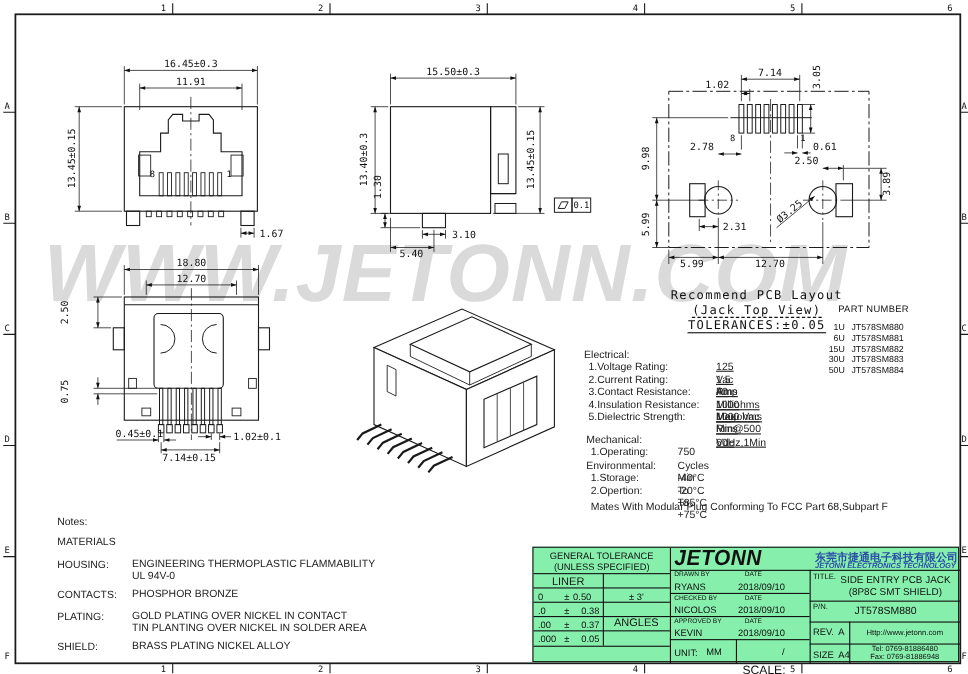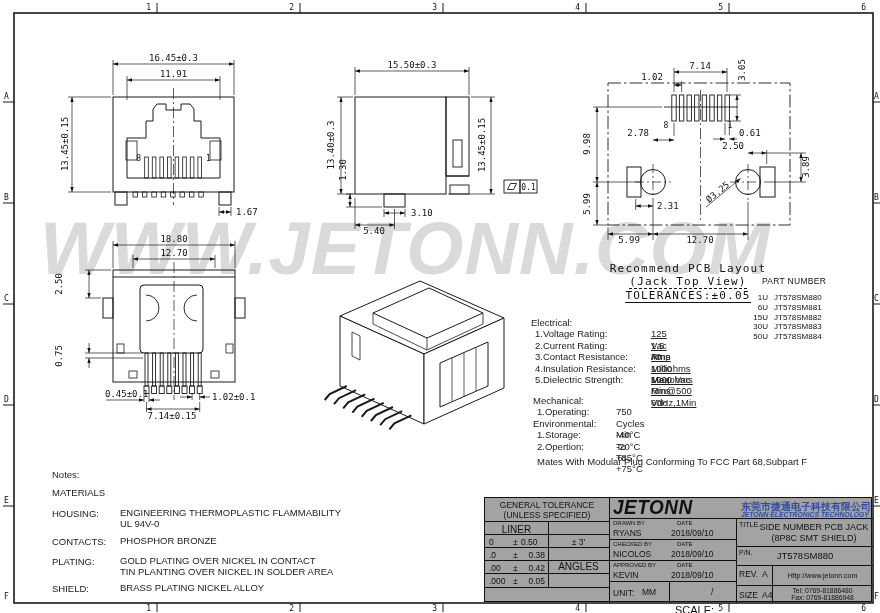--- a/index.html
+++ b/index.html
@@ -31,21 +31,21 @@
   .spec-rows .r{position:relative;padding-left:4px;}
   .val-e{position:absolute;left:120px;top:0;text-decoration:underline;}
   .val-m{position:absolute;left:83px;top:0;}
   .mates{left:537px;top:456px;font-size:9.5px;color:#222;}
   
   .notes{left:50px;top:469px;width:420px;font-size:9.5px;color:#222;}
   .notes .nrow{position:absolute;left:0;}
   .notes .nlabel{position:absolute;left:2px;top:0;}
   .notes .nval{position:absolute;left:70px;top:0;width:330px;line-height:10.5px;}
   
-  .tblock{left:484px;top:497px;width:388px;height:105px;border:1.5px solid #111;box-sizing:border-box;background:#a3a3a3;}
+  .tblock{left:484px;top:497px;width:388px;height:105px;border:1.5px solid #111;box-sizing:border-box;background:#86efac;}
   .tb-line{position:absolute;background:#111;}
   .tb{position:absolute;white-space:nowrap;}
   .c-blue{color:#2b4da8;}
   .logo{font-style:italic;font-weight:bold;font-size:19px;letter-spacing:.5px;
         font-family:"Liberation Sans",sans-serif;transform:scaleY(1.05);}
 </style>
 </head>
 <body>
 
 <div class="sheet">
@@ -434,21 +434,21 @@
     <div class="tb" style="left:63px;top:38.5px;width:61px;text-align:center;font-size:8.5px;">± 3'</div>
 
     <div class="tb" style="left:4px;top:38.5px;font-size:8.5px;">0</div>
     <div class="tb" style="left:28px;top:38.5px;font-size:8.5px;">±</div>
     <div class="tb" style="left:36px;top:38.5px;width:24px;text-align:left;font-size:8.5px;">0.50</div>
     <div class="tb" style="left:4px;top:51.5px;font-size:8.5px;">.0</div>
     <div class="tb" style="left:28px;top:51.5px;font-size:8.5px;">±</div>
     <div class="tb" style="left:36px;top:51.5px;width:24px;text-align:right;font-size:8.5px;">0.38</div>
     <div class="tb" style="left:4px;top:64.5px;font-size:8.5px;">.00</div>
     <div class="tb" style="left:28px;top:64.5px;font-size:8.5px;">±</div>
-    <div class="tb" style="left:36px;top:64.5px;width:24px;text-align:right;font-size:8.5px;">0.42</div>
+    <div class="tb" style="left:36px;top:64.5px;width:24px;text-align:right;font-size:8.5px;">0.37</div>
     <div class="tb" style="left:4px;top:77.5px;font-size:8.5px;">.000</div>
     <div class="tb" style="left:28px;top:77.5px;font-size:8.5px;">±</div>
     <div class="tb" style="left:36px;top:77.5px;width:24px;text-align:right;font-size:8.5px;">0.05</div>
 
     <div class="tb logo" style="left:128px;top:-1px;">JETONN</div>
     <div class="tb c-blue" style="left:256px;top:2px;font-size:10px;font-weight:bold;">东莞市捷通电子科技有限公司</div>
     <div class="tb c-blue" style="left:256px;top:12.5px;font-size:6.8px;font-weight:bold;font-style:italic;">JETONN ELECTRONICS TECHNOLOGY</div>
 
     <div class="tb" style="left:128px;top:22px;font-size:6px;">DRAWN BY</div>
     <div class="tb" style="left:128px;top:29.5px;font-size:8.5px;">RYANS</div>
@@ -462,21 +462,21 @@
     <div class="tb" style="left:128px;top:71.5px;font-size:8.5px;">KEVIN</div>
     <div class="tb" style="left:192px;top:64px;font-size:6px;">DATE</div>
     <div class="tb" style="left:186px;top:71.5px;font-size:8.5px;">2018/09/10</div>
 
     <div class="tb" style="left:128px;top:90px;font-size:8.5px;">UNIT:</div>
     <div class="tb" style="left:157px;top:89px;font-size:8.5px;">MM</div>
     <div class="tb" style="left:190px;top:106px;font-size:11px;">SCALE:</div>
     <div class="tb" style="left:226px;top:89px;font-size:8.5px;">/</div>
 
     <div class="tb" style="left:254px;top:23px;font-size:7px;">TITLE.</div>
-    <div class="tb" style="left:270px;top:24px;width:118px;text-align:center;font-size:9px;">SIDE NUMBER PCB JACK</div>
+    <div class="tb" style="left:270px;top:24px;width:118px;text-align:center;font-size:9px;">SIDE ENTRY PCB JACK</div>
     <div class="tb" style="left:270px;top:35px;width:118px;text-align:center;font-size:9px;">(8P8C SMT SHIELD)</div>
     <div class="tb" style="left:254px;top:51px;font-size:7px;">P/N.</div>
     <div class="tb" style="left:270px;top:52px;width:100px;text-align:center;font-size:9.5px;">JT578SM880</div>
     <div class="tb" style="left:254px;top:71px;font-size:8.5px;">REV.</div>
     <div class="tb" style="left:277px;top:71px;font-size:8.5px;">A</div>
     <div class="tb" style="left:289px;top:73.5px;width:97px;text-align:center;font-size:7px;">Http://www.jetonn.com</div>
     <div class="tb" style="left:254px;top:92px;font-size:8.5px;">SIZE</div>
     <div class="tb" style="left:277px;top:92px;font-size:8.5px;">A4</div>
     <div class="tb" style="left:289px;top:89px;width:97px;text-align:center;font-size:6.8px;">Tel: 0769-81886480</div>
     <div class="tb" style="left:289px;top:96px;width:97px;text-align:center;font-size:6.8px;">Fax: 0769-81886948</div>

